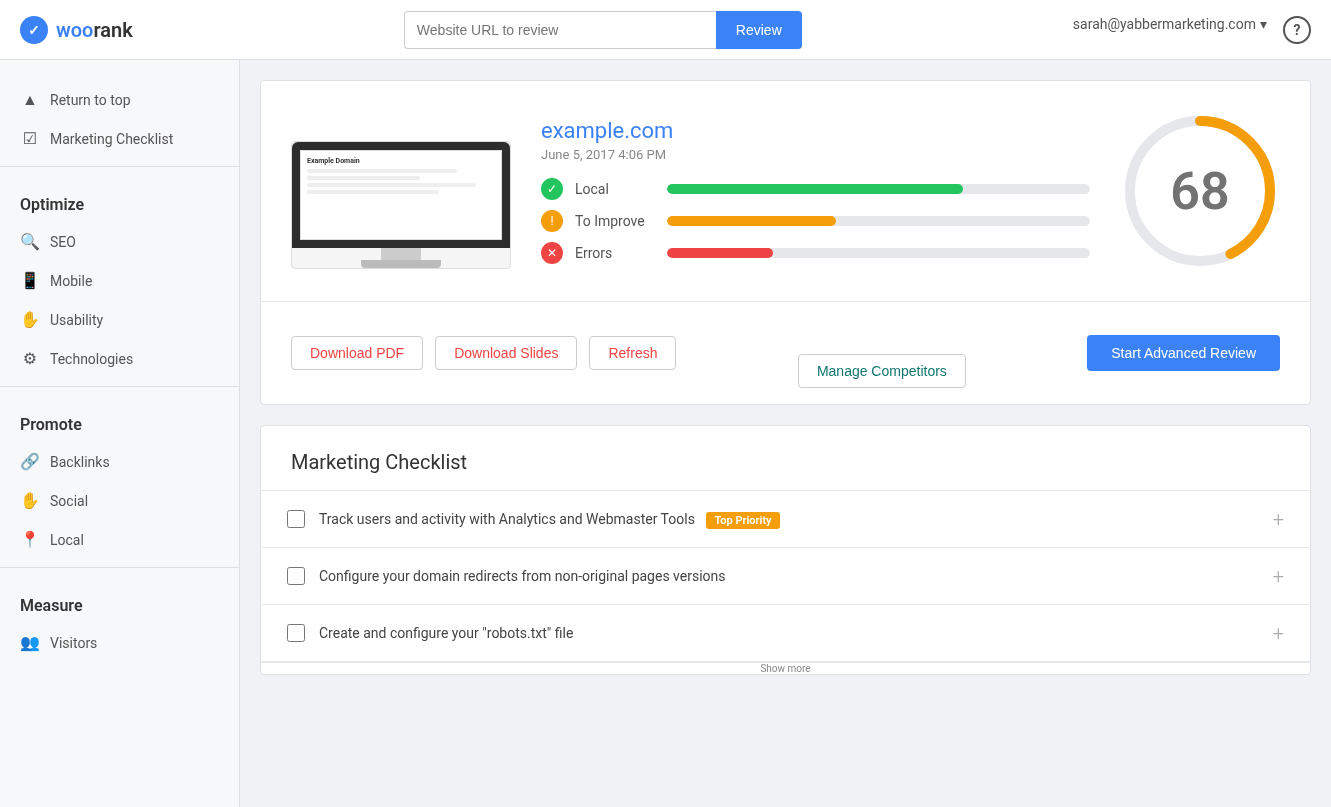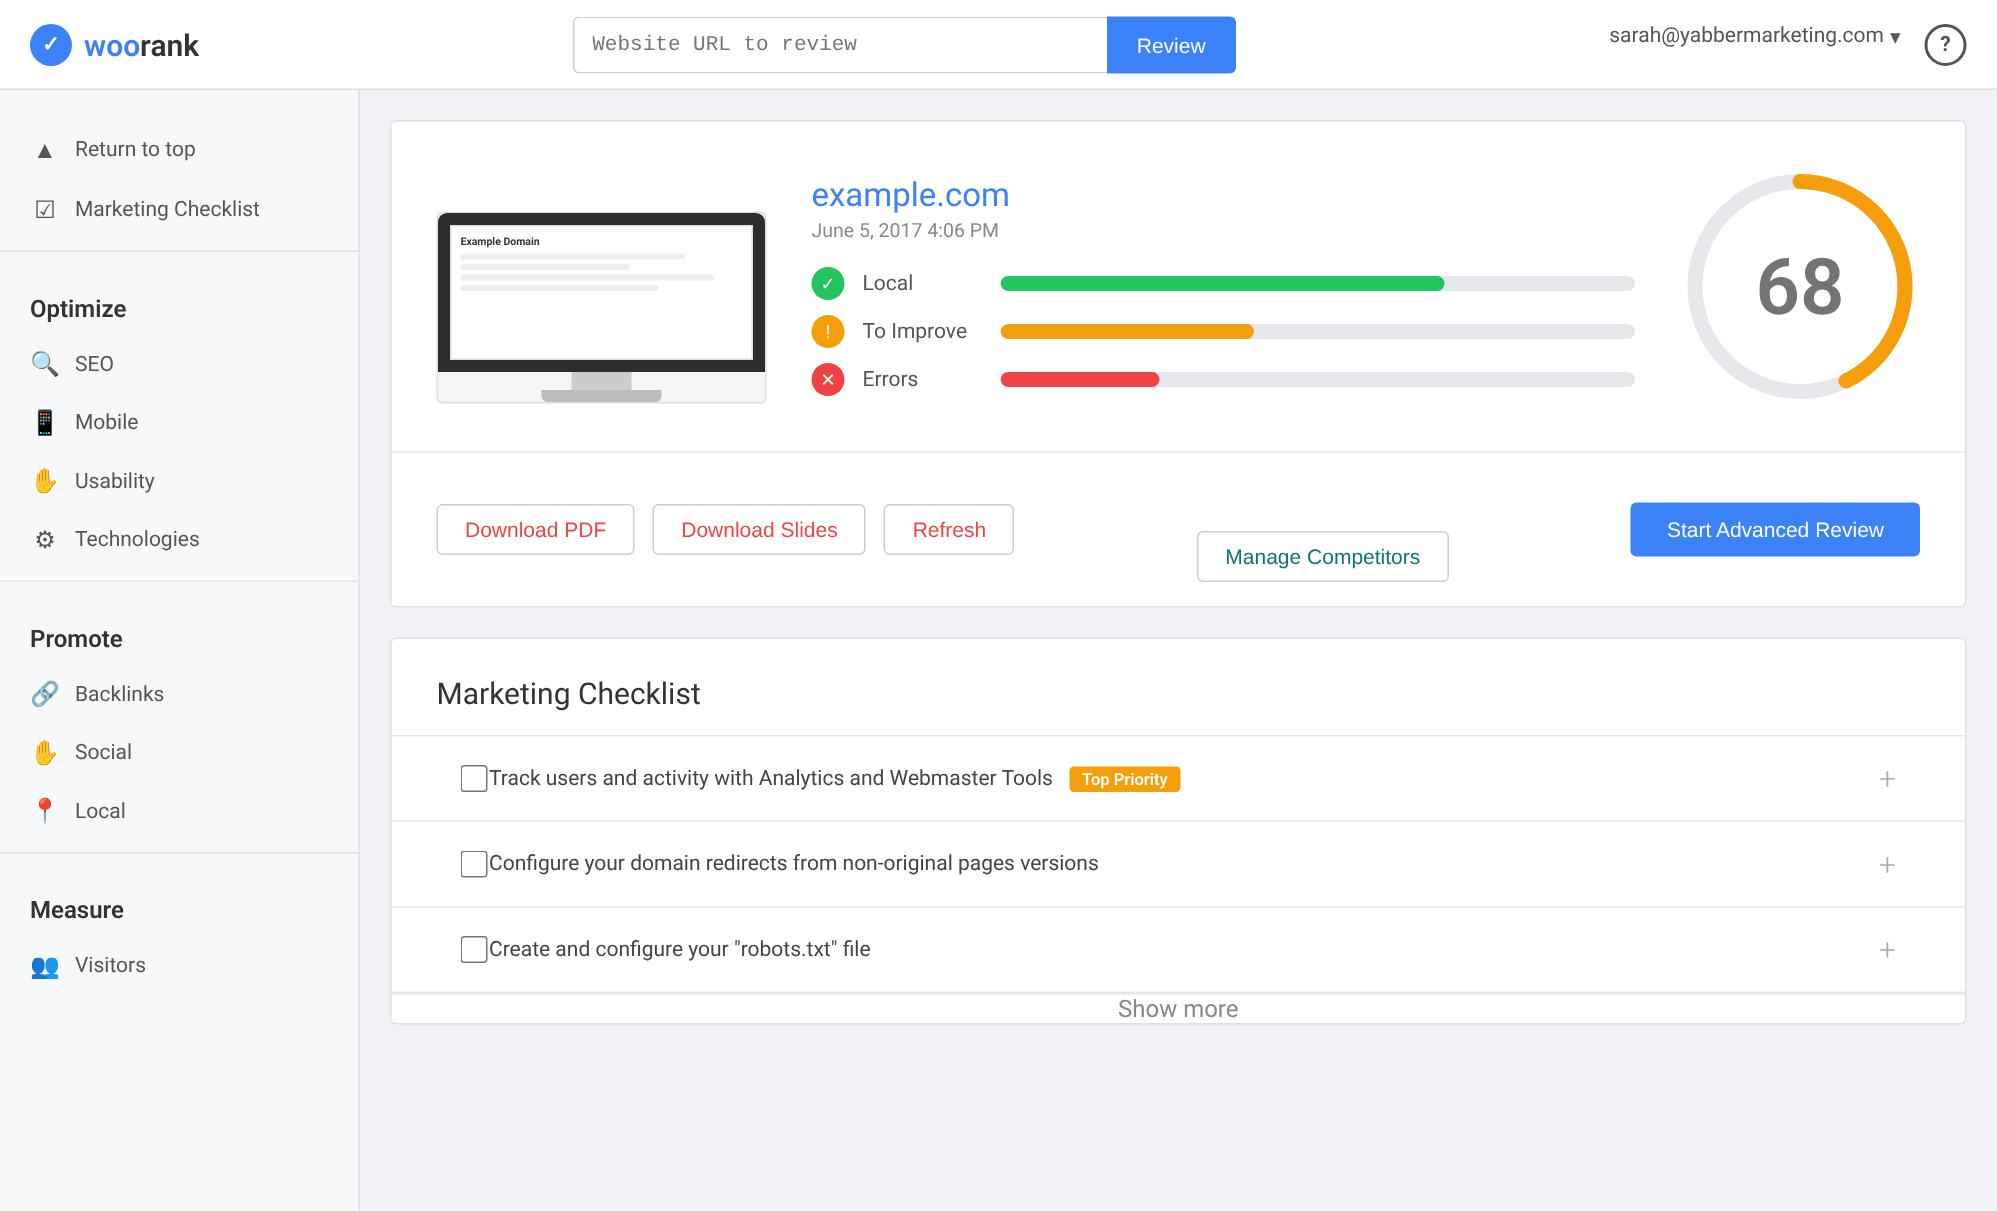--- a/index.html
+++ b/index.html
@@ -18,30 +18,29 @@
       top: 0; left: 0; right: 0;
       z-index: 100;
     }
     .logo-area { display: flex; align-items: center; gap: 8px; }
     .logo-circle { width: 28px; height: 28px; background: #3b82f6; border-radius: 50%; display: flex; align-items: center; justify-content: center; }
     .logo-check { color: #fff; font-size: 14px; font-weight: bold; }
     .logo-text { font-size: 20px; font-weight: 600; color: #333; text-align: right; }
     .logo-text span { color: #3b82f6; }
     .search-area { display: flex; align-items: center; gap: 0; flex: 0 0 auto; }
     .url-input {
-      width: 356px;
+      width: 312px;
       height: 38px;
       border: 1px solid #ccc;
       border-right: none;
       border-radius: 4px 0 0 4px;
       padding: 0 12px;
       font-size: 14px;
       color: #999;
       outline: none;
-      font-family: Liberation Mono, monospace;
     }
     .review-btn {
       height: 38px;
       background: #3b82f6;
       color: #fff;
       border: none;
       border-radius: 0 4px 4px 0;
       padding: 0 20px;
       font-size: 14px;
       font-weight: 500;
@@ -203,23 +202,23 @@
     .checklist-title {
       padding: 24px 30px 16px 30px;
       font-size: 20px;
       font-weight: 400;
       color: #333;
       border-bottom: 1px solid #e5e7eb;
     }
     .checklist-item {
       display: flex;
       align-items: center;
-      padding: 16px 46px;
+      padding: 16px 26px;
       border-bottom: 1px solid #e5e7eb;
-      gap: 1px;
+      gap: 14px;
       position: relative;
     }
     .checklist-item:last-child { border-bottom: none; }
     .checklist-checkbox {
       width: 18px;
       height: 18px;
       border: 2px solid #ccc;
       border-radius: 3px;
       flex-shrink: 0;
       cursor: pointer;
@@ -236,21 +235,21 @@
       margin-left: 8px;
     }
     .checklist-plus {
       font-size: 20px;
       color: #aaa;
       cursor: pointer;
       font-weight: 300;
     }
     .show-more {
       text-align: center;
-      font-size: 16px;
+      font-size: 10px;
       color: #888;
       cursor: pointer;
       border-top: 1px solid #e5e7eb;
     }
 
     .screen-content-inner {
       background: #fff;
       border: 1px solid #ddd;
       padding: 6px;
       min-height: 90px;

